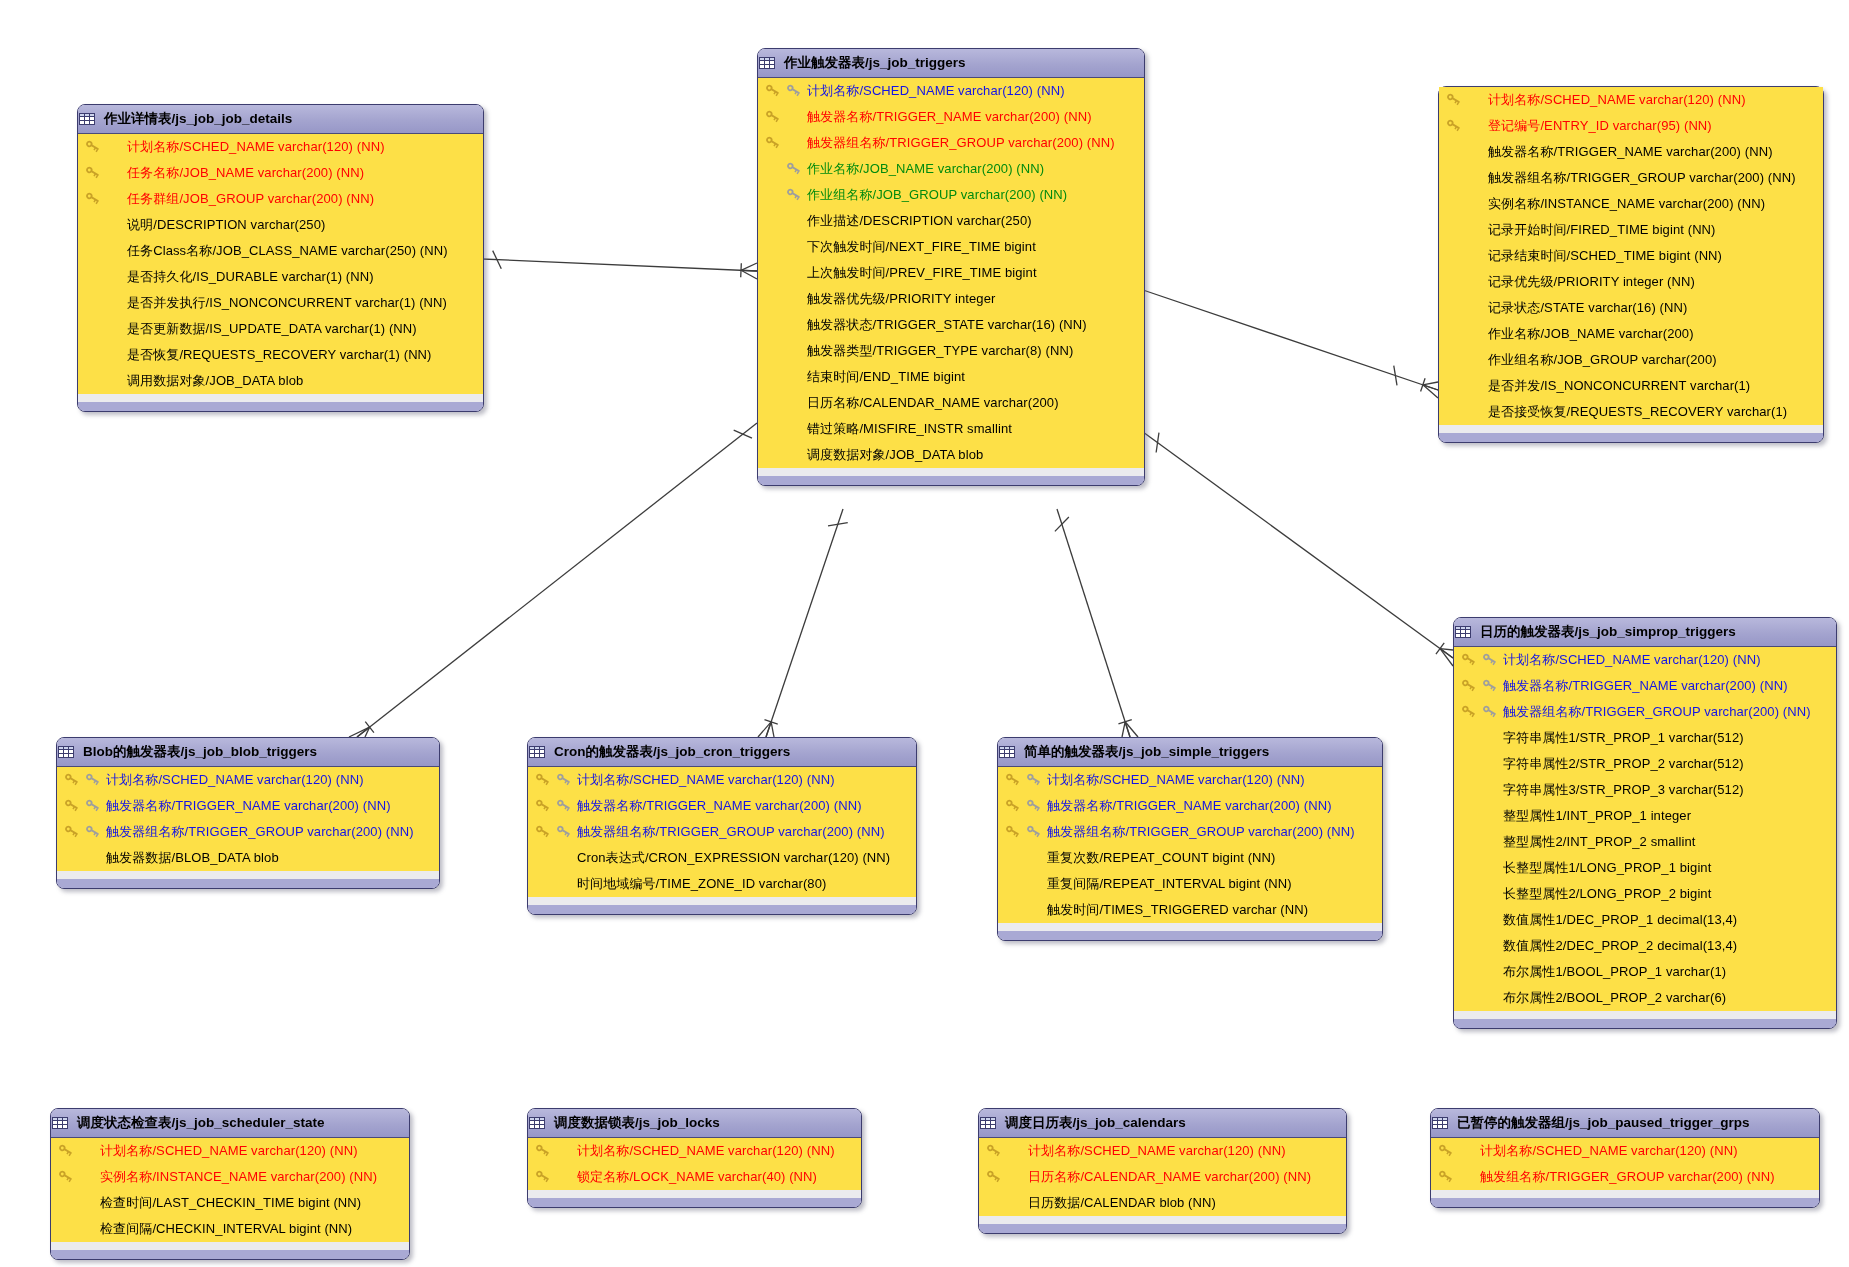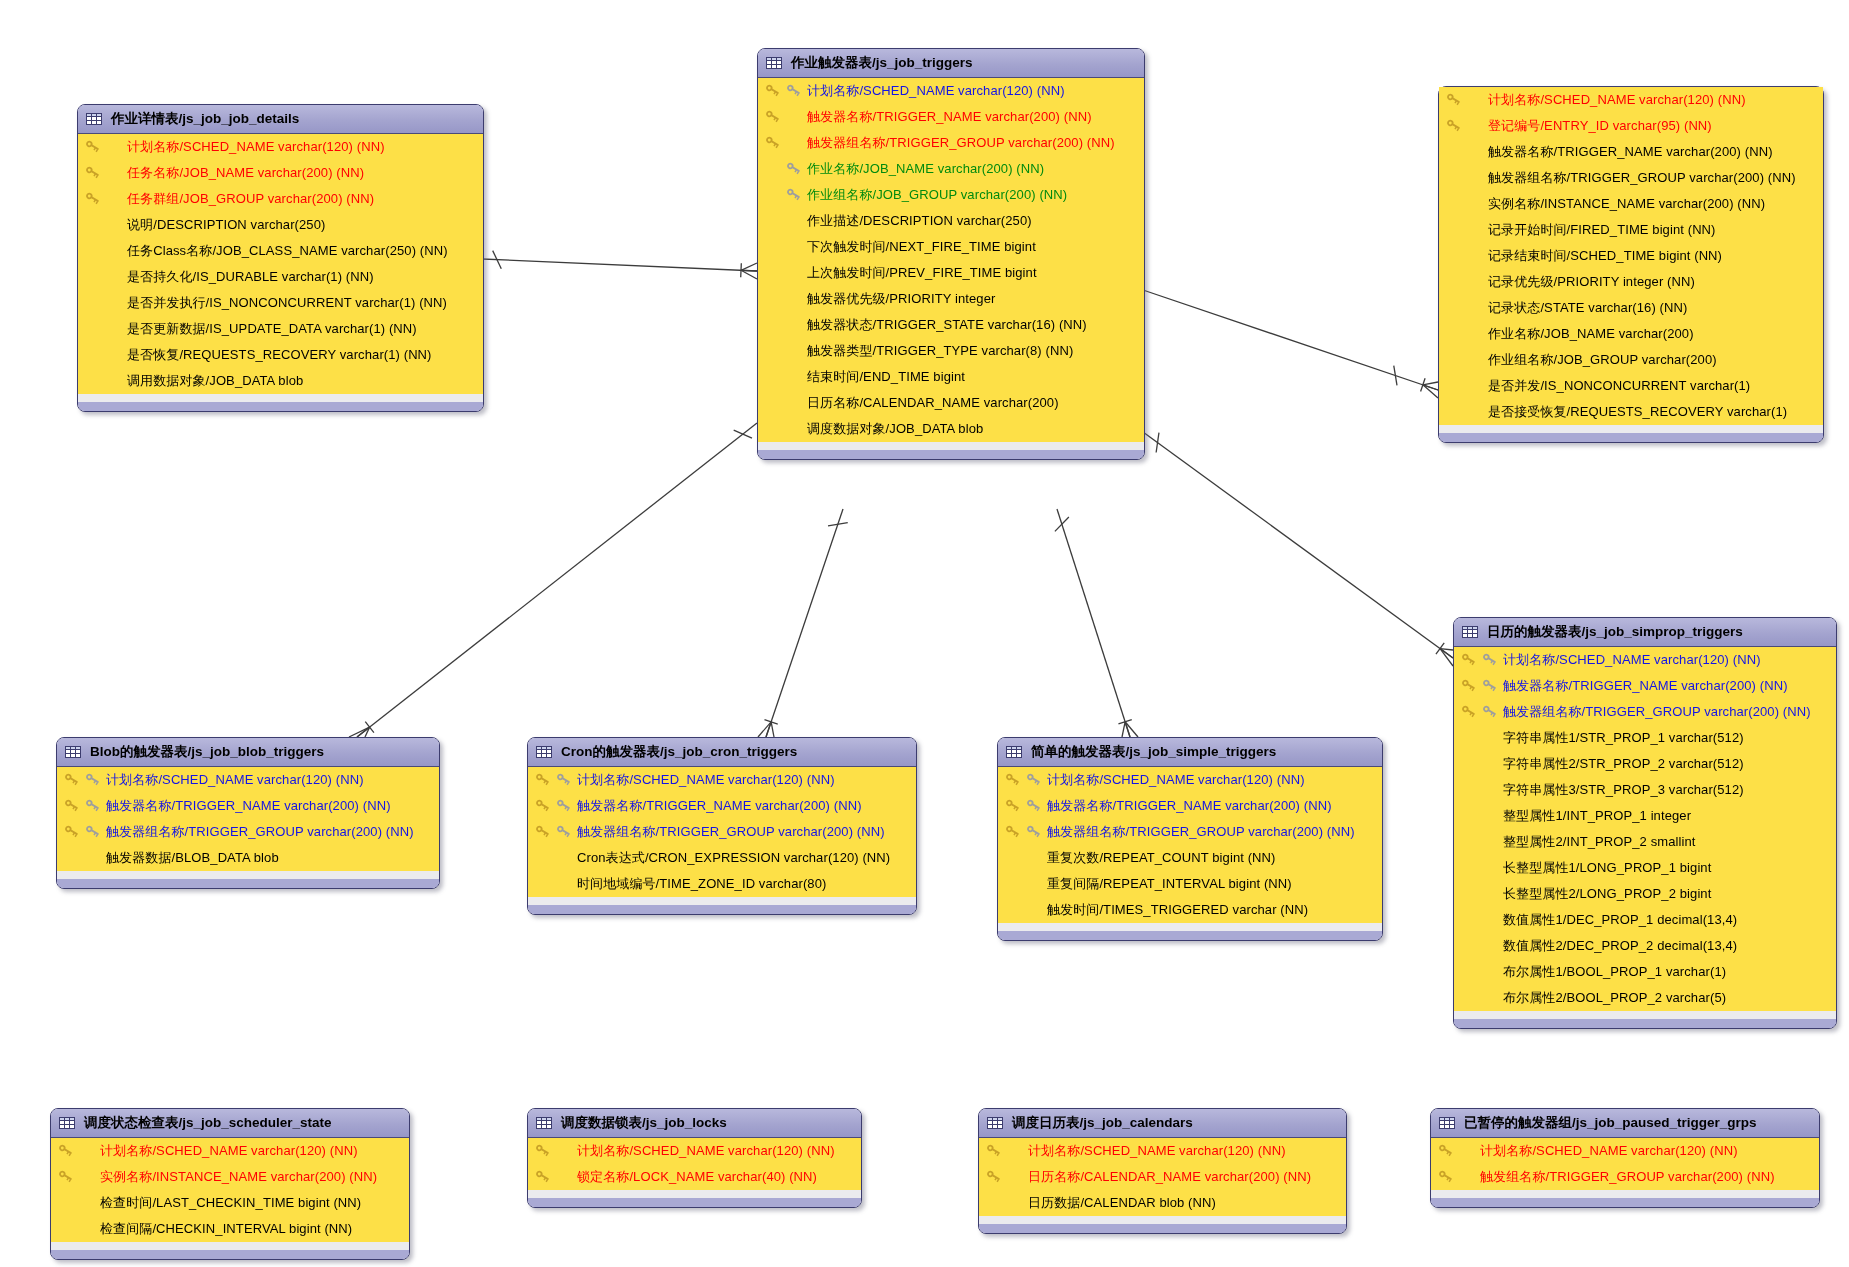--- a/index.html
+++ b/index.html
@@ -8,21 +8,21 @@
     font-family:"Liberation Sans","DejaVu Sans",sans-serif;
   }
   #canvas{position:absolute;left:0;top:0;width:1849px;height:1267px;}
   #wires{position:absolute;left:0;top:0;z-index:0;}
   .tbl{
     position:absolute;z-index:1;background:#ffffff;
     border:1.5px solid #3c3c6e;border-radius:8px;
     box-shadow:3px 3px 4px rgba(110,110,130,0.45);
   }
   .tbl-hd{
-    height:28px;display:flex;align-items:center;gap:8px;padding-left:8px;
+    height:28px;display:flex;align-items:center;gap:8px;padding-left:1px;
     background:linear-gradient(180deg,#b8b8dc 0%,#a4a4cf 55%,#9797c7 100%);
     border-bottom:1px solid #4a4a78;border-radius:6.5px 6.5px 0 0;
     font-size:13.5px;font-weight:bold;color:#000;white-space:nowrap;overflow:hidden;
   }
   .tbl-body{background:#fde047;}
   .row{display:flex;align-items:center;height:26px;padding-left:7px;white-space:nowrap;}
   .kcol{width:21px;flex:0 0 21px;display:flex;align-items:center;}
   .ftext{font-size:13px;letter-spacing:0.1px;}
   .clr-red{color:#ff0000;}
   .clr-blue{color:#1414e6;}
@@ -205,20 +205,25 @@
           <span class="ftext clr-black">结束时间/END_TIME bigint</span>
         </div>
         <div class="row">
           <span class="kcol icowrap"></span>
           <span class="kcol icowrap"></span>
           <span class="ftext clr-black">日历名称/CALENDAR_NAME varchar(200)</span>
         </div>
         <div class="row">
           <span class="kcol icowrap"></span>
           <span class="kcol icowrap"></span>
+          <span class="ftext clr-black">错过策略/MISFIRE_INSTR smallint</span>
+        </div>
+        <div class="row">
+          <span class="kcol icowrap"></span>
+          <span class="kcol icowrap"></span>
           <span class="ftext clr-black">调度数据对象/JOB_DATA blob</span>
         </div>
       </div>
       <div class="tbl-f1"></div>
       <div class="tbl-f2"></div>
     </div>
     <div class="tbl" style="left: 77px; top: 104px; width: 405px;">
       <div class="tbl-hd">
         <span class="icowrap">
           <svg width="17" height="13" viewBox="0 0 17 13">
@@ -531,21 +536,21 @@
           <span class="ftext clr-black">数值属性2/DEC_PROP_2 decimal(13,4)</span>
         </div>
         <div class="row">
           <span class="kcol icowrap"></span>
           <span class="kcol icowrap"></span>
           <span class="ftext clr-black">布尔属性1/BOOL_PROP_1 varchar(1)</span>
         </div>
         <div class="row">
           <span class="kcol icowrap"></span>
           <span class="kcol icowrap"></span>
-          <span class="ftext clr-black">布尔属性2/BOOL_PROP_2 varchar(5)</span>
+          <span class="ftext clr-black">布尔属性2/BOOL_PROP_2 varchar(6)</span>
         </div>
       </div>
       <div class="tbl-f1"></div>
       <div class="tbl-f2"></div>
     </div>
     <div class="tbl" style="left: 56px; top: 737px; width: 382px;">
       <div class="tbl-hd">
         <span class="icowrap">
           <svg width="17" height="13" viewBox="0 0 17 13">
             <rect x="0.5" y="0.5" width="15" height="11" fill="#ffffff" stroke="#3c3c6e"></rect>

